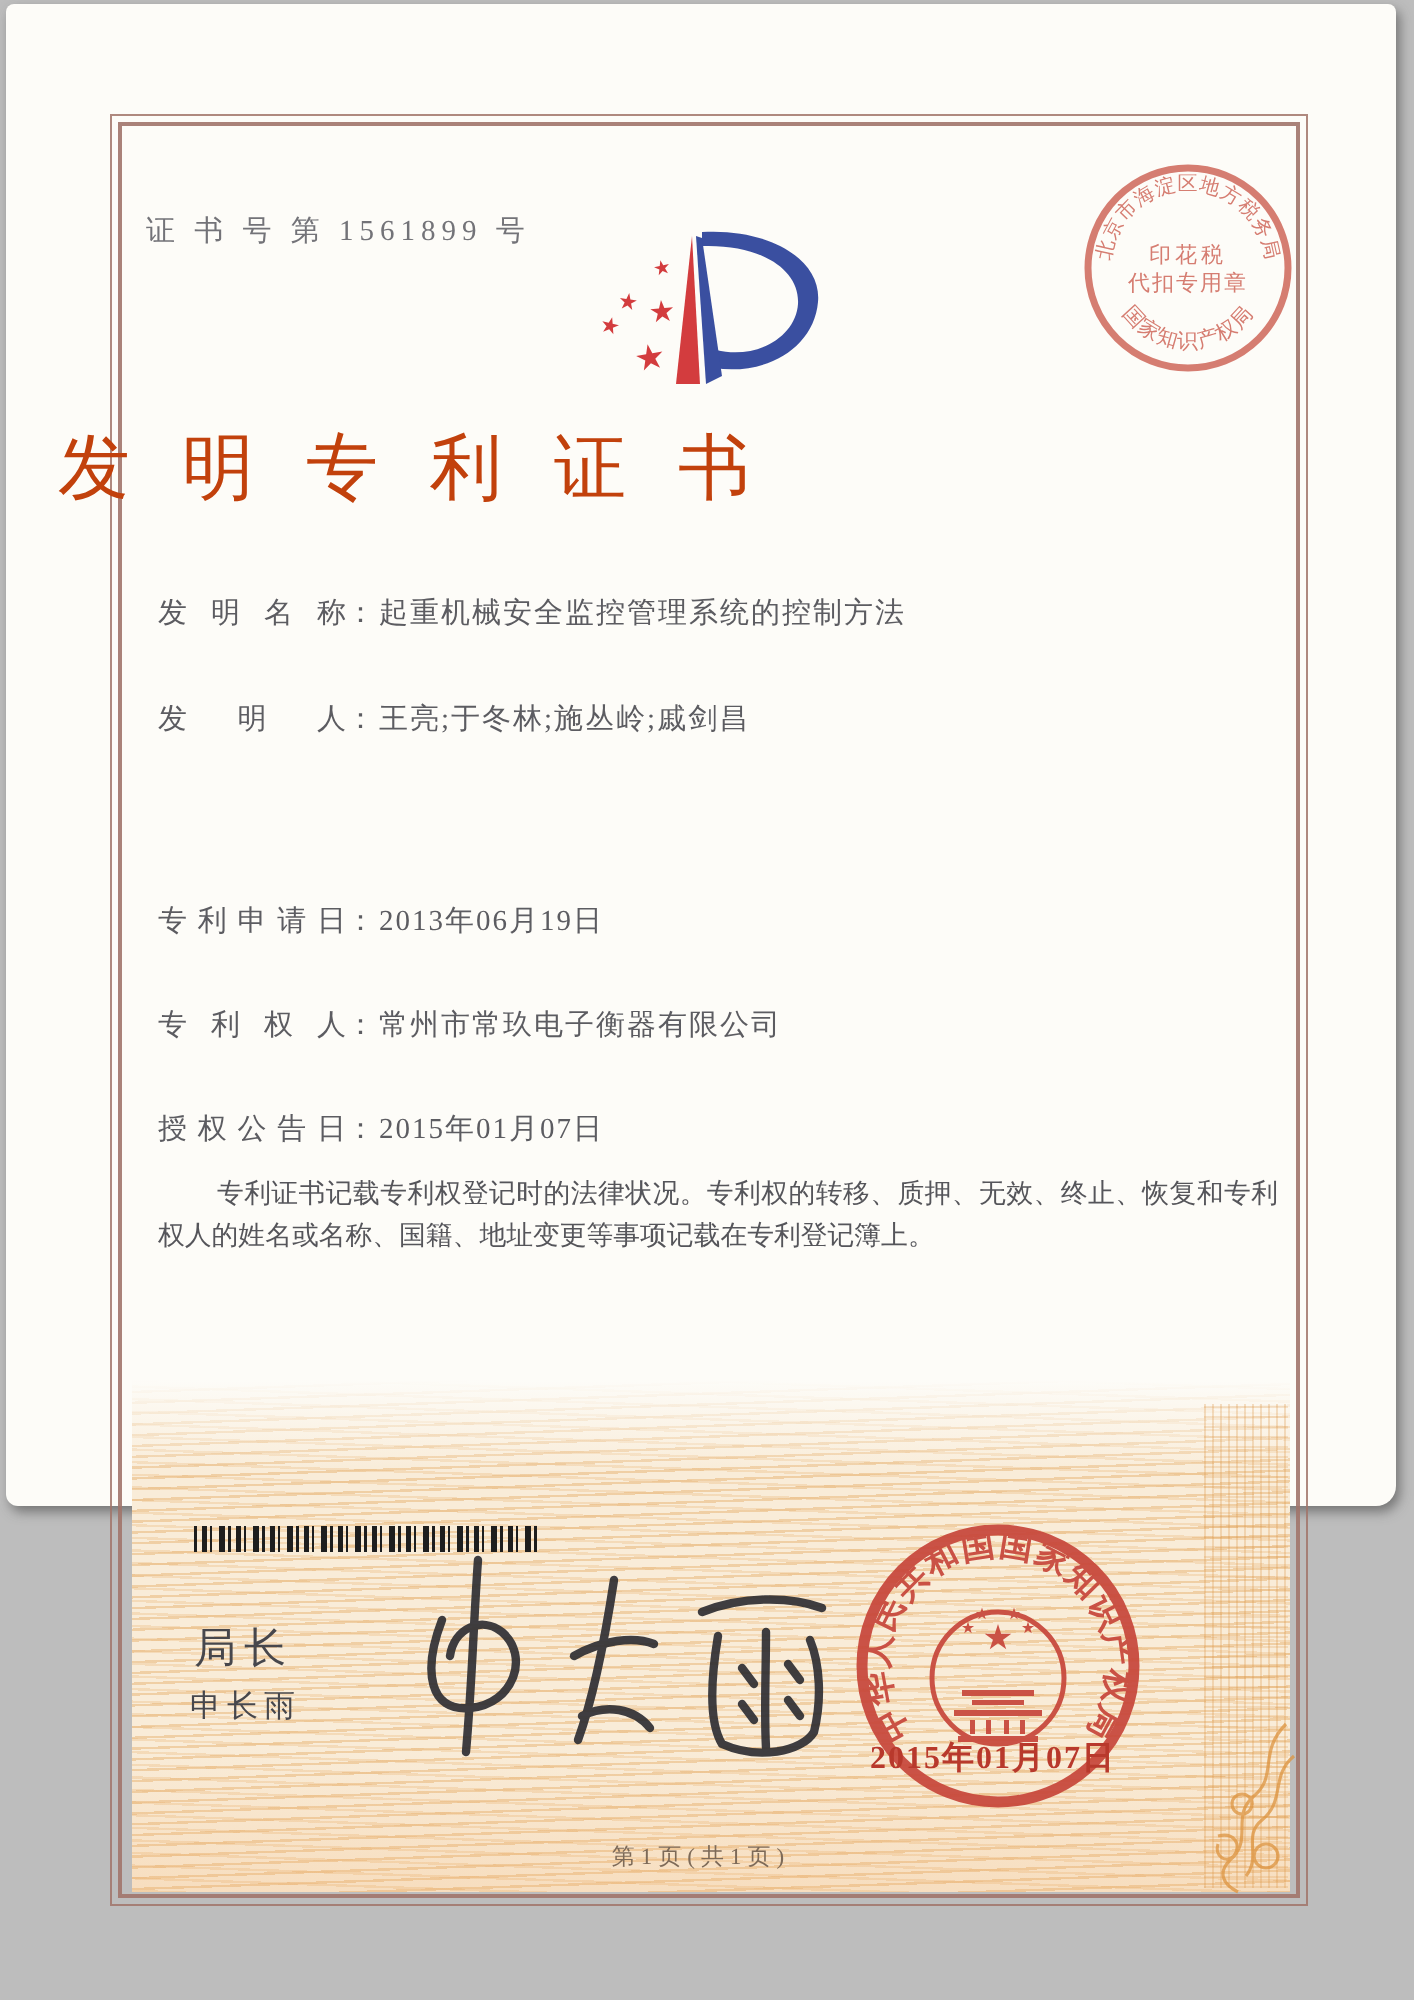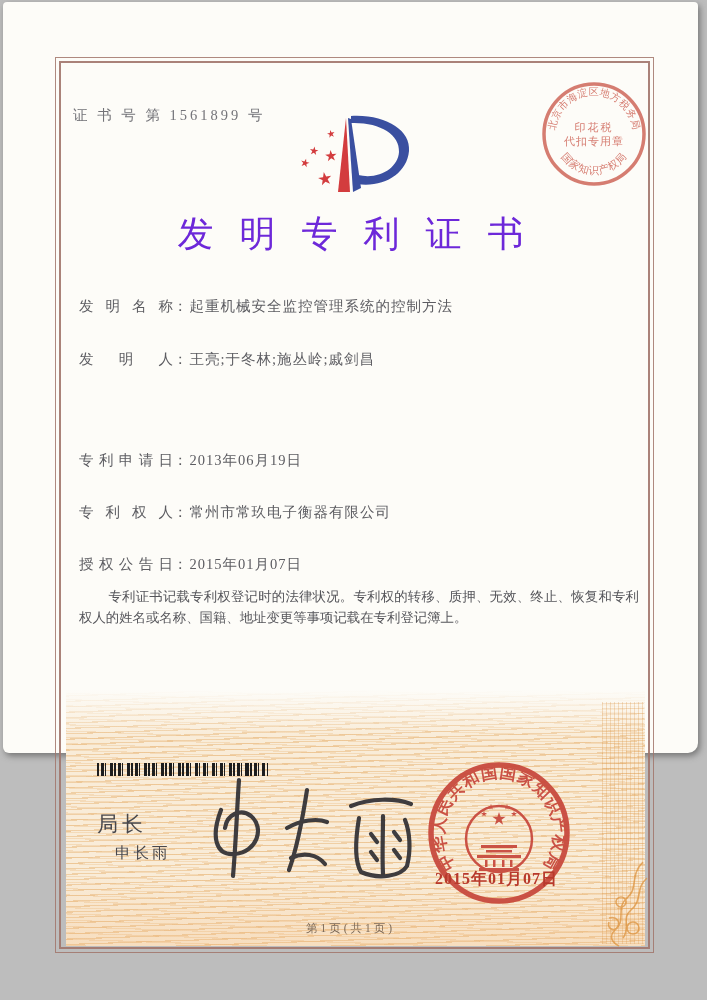--- a/index.html
+++ b/index.html
@@ -37,22 +37,22 @@
       repeating-linear-gradient(90deg,rgba(219,148,68,.28) 0 1px,rgba(0,0,0,0) 1px 4px),
       repeating-linear-gradient(0deg,rgba(219,148,68,.22) 0 1px,rgba(0,0,0,0) 1px 5px);
   }
   .corner-flourish{position:absolute;left:596px;top:856px;}
   .cert-no{
     position:absolute;left:70px;top:104px;
     font-size:14.5px;letter-spacing:3px;color:#737378;
   }
   .logo{position:absolute;left:292px;top:104px;}
   .title{
-    position:absolute;left:0;top:208px;width:100%;text-align:center;
-    font-size:36px;color:#6d28d9;letter-spacing:26px;text-indent:26px;
+    position:absolute;left:0;top:208px;width:100%;
+    font-size:36px;color:#c2410c;letter-spacing:26px;text-indent:26px;
     font-weight:500;
   }
   .field{
     position:absolute;left:76px;height:22px;white-space:nowrap;
     font-size:14.5px;color:#5c5c61;
   }
   .flabel{
     display:inline-block;width:94px;vertical-align:bottom;
     text-align:justify;text-align-last:justify;
   }
@@ -66,21 +66,21 @@
   .body-text p{margin:0;text-indent:2.2em;}
   .barcode{
     position:absolute;left:94px;top:761px;width:174px;height:13px;
     background-image:repeating-linear-gradient(90deg,
       #1e1e1e 0 1.5px,transparent 1.5px 4px,
       #1e1e1e 4px 6.5px,transparent 6.5px 8px,
       #1e1e1e 8px 9px,transparent 9px 12.5px,
       #1e1e1e 12.5px 15.5px,transparent 15.5px 17px);
   }
   .sig-role{position:absolute;left:94px;top:808px;font-size:21px;letter-spacing:4px;color:#47474c;}
-  .sig-name{position:absolute;left:92px;top:841px;font-size:15.5px;letter-spacing:3px;color:#47474c;margin-left:20px;}
+  .sig-name{position:absolute;left:92px;top:841px;font-size:15.5px;letter-spacing:3px;color:#47474c;}
   .signature{position:absolute;left:196px;top:770px;}
   .official-seal{position:absolute;left:422px;top:757px;opacity:.92;}
   .seal-date{
     position:absolute;left:432px;top:867px;width:190px;
     font-size:16px;font-weight:bold;color:#b8392c;letter-spacing:1px;
   }
   .tax-seal{position:absolute;left:537px;top:78px;opacity:.85;}
   .footer{
     position:absolute;left:0;top:919px;width:100%;text-align:center;
     font-size:11.5px;letter-spacing:3px;color:#7d6a58;

